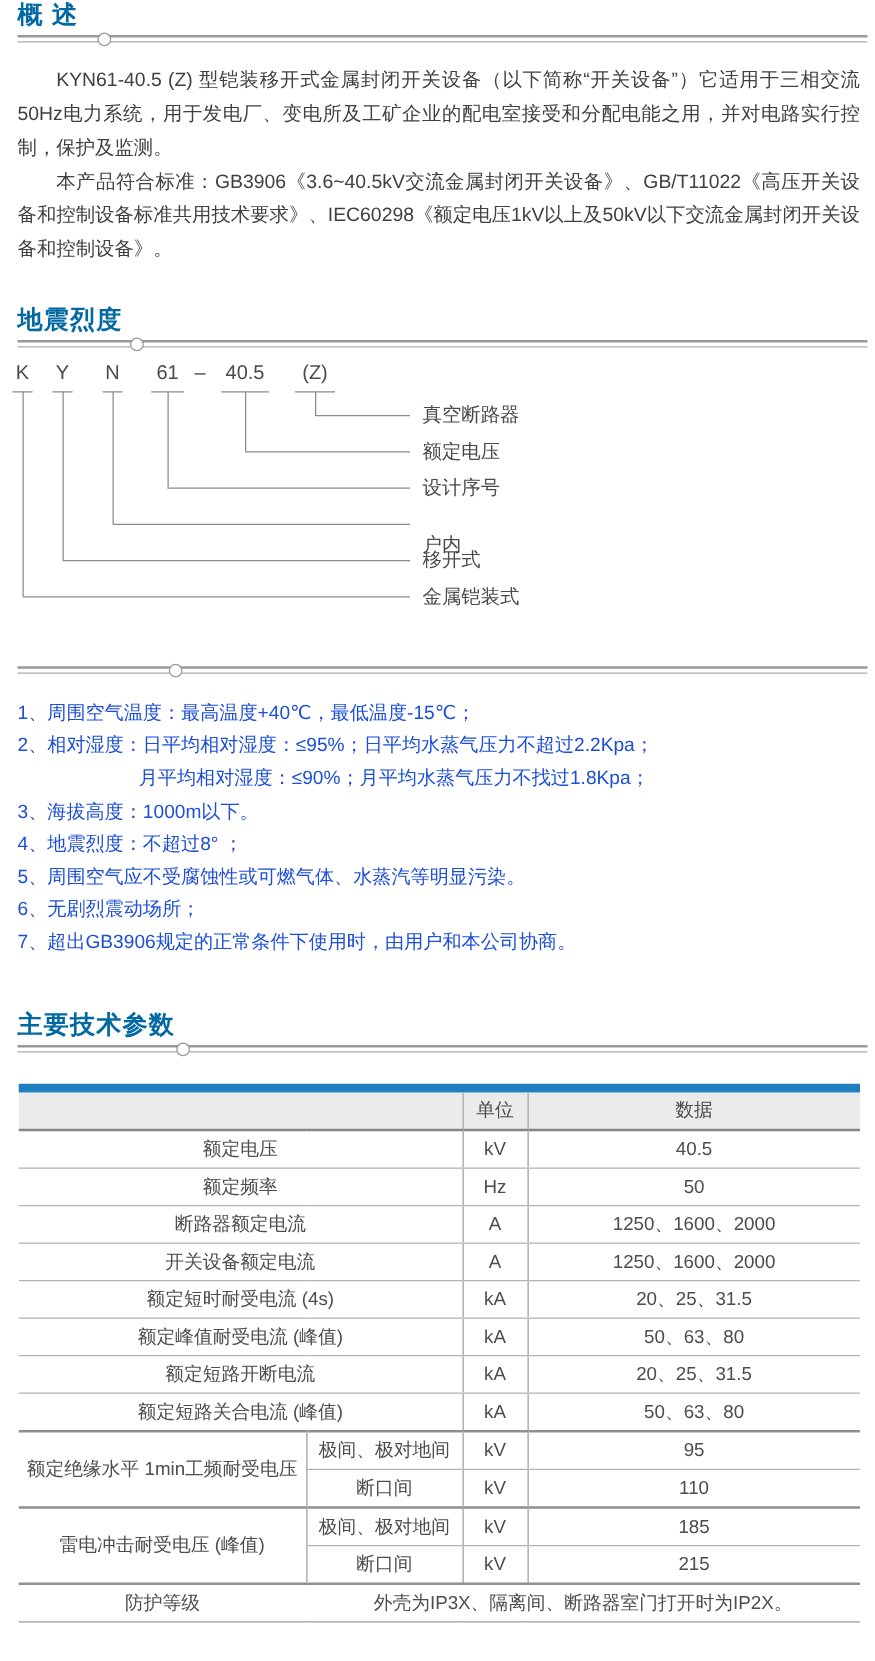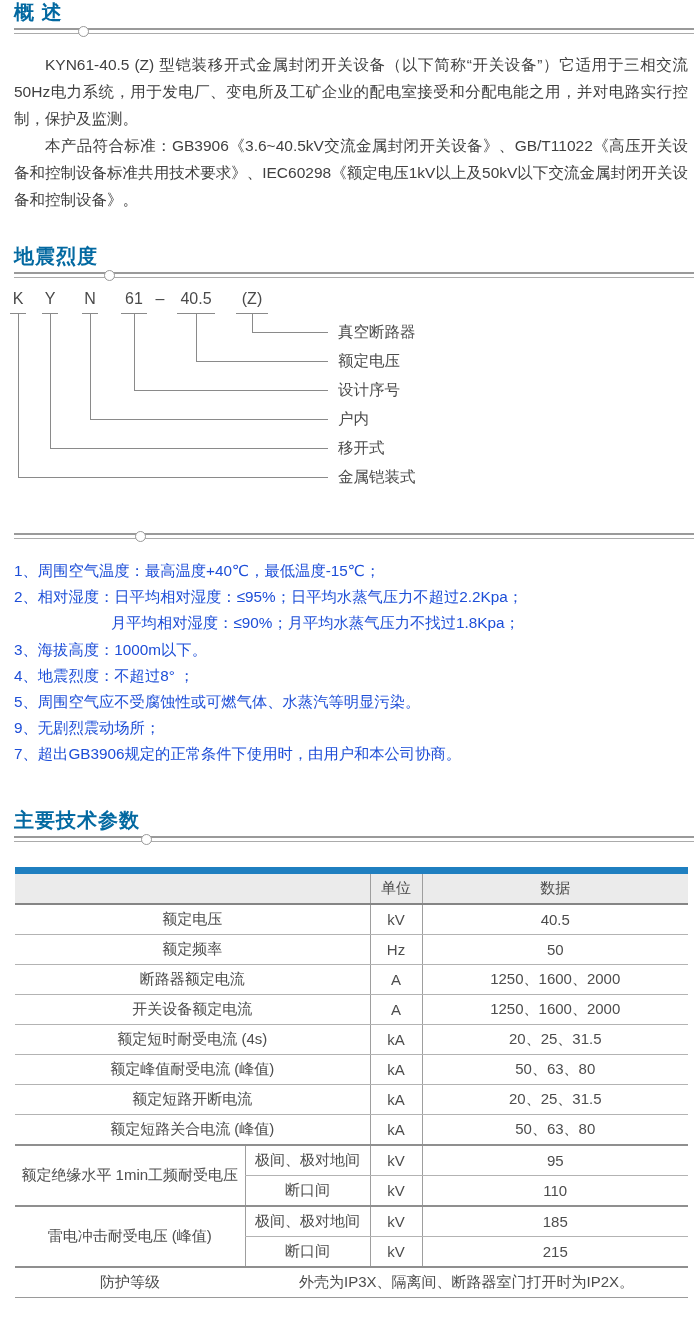--- a/index.html
+++ b/index.html
@@ -27,21 +27,21 @@
   .s0{left:18px;} .s1{left:50px;} .s2{left:90px;} .s3{left:134px;} .s4{left:160px;} .s5{left:196px;} .s6{left:252px;}
   .tick,.hline{position:absolute;height:1px;background:#8a8a8a;}
   .vline{position:absolute;width:1px;background:#8a8a8a;top:25px;}
   .t0{left:10px;width:16px;top:25px;} .t1{left:42px;width:16px;top:25px;} .t2{left:82px;width:16px;top:25px;}
   .t3{left:121px;width:26px;top:25px;} .t4{left:177px;width:38px;top:25px;} .t5{left:236px;width:32px;top:25px;}
   .v0{left:18px;height:164px;} .v1{left:50px;height:135px;} .v2{left:90px;height:106px;}
   .v3{left:134px;height:77px;} .v4{left:196px;height:48px;} .v5{left:252px;height:19px;}
   .h0{left:18px;width:310px;top:189px;} .h1{left:50px;width:278px;top:160px;} .h2{left:90px;width:238px;top:131px;}
   .h3{left:134px;width:194px;top:102px;} .h4{left:196px;width:132px;top:73px;} .h5{left:252px;width:76px;top:44px;}
   .dlabel{position:absolute;left:338px;font-size:15.5px;white-space:nowrap;color:#4a4a4a;}
-  .l0{top:34px;} .l1{top:63px;} .l2{top:92px;} .l3{top:121px;text-align:right;} .l4{top:150px;} .l5{top:179px;text-align:right;}
+  .l0{top:34px;} .l1{top:63px;} .l2{top:92px;} .l3{top:138px;text-align:right;} .l4{top:150px;} .l5{top:179px;text-align:right;}
 
   
   .cond{margin:19px 12px 0 14px;font-size:15.3px;line-height:26.2px;color:#1d4ed8;}
   .cond-line{white-space:nowrap;}
   .cond-line.cont{padding-left:97px;}
 
   
   .tbl-wrap{margin:25px 12px 0 15px;}
   .tbl-bar{height:7px;background:#1f7fc0;}
   table.params{width:673px;border-collapse:collapse;table-layout:fixed;font-size:15px;color:#4d4d4d;}
@@ -118,21 +118,21 @@
     <div class="rule">
         <span class="knob k3"></span>
       </div>
     <div class="cond">
       <div class="cond-line">1、周围空气温度：最高温度+40℃，最低温度-15℃；</div>
       <div class="cond-line">2、相对湿度：日平均相对湿度：≤95%；日平均水蒸气压力不超过2.2Kpa；</div>
       <div class="cond-line cont">月平均相对湿度：≤90%；月平均水蒸气压力不找过1.8Kpa；</div>
       <div class="cond-line">3、海拔高度：1000m以下。</div>
       <div class="cond-line">4、地震烈度：不超过8°  ；</div>
       <div class="cond-line">5、周围空气应不受腐蚀性或可燃气体、水蒸汽等明显污染。</div>
-      <div class="cond-line">9、无剧烈震动场所；</div>
+      <div class="cond-line">6、无剧烈震动场所；</div>
       <div class="cond-line">7、超出GB3906规定的正常条件下使用时，由用户和本公司协商。</div>
     </div>
   </section>
 
   <section class="sec-parameters">
     <h2 class="sec-title">主要技术参数</h2>
     <div class="rule">
         <span class="knob k4"></span>
       </div>
 

